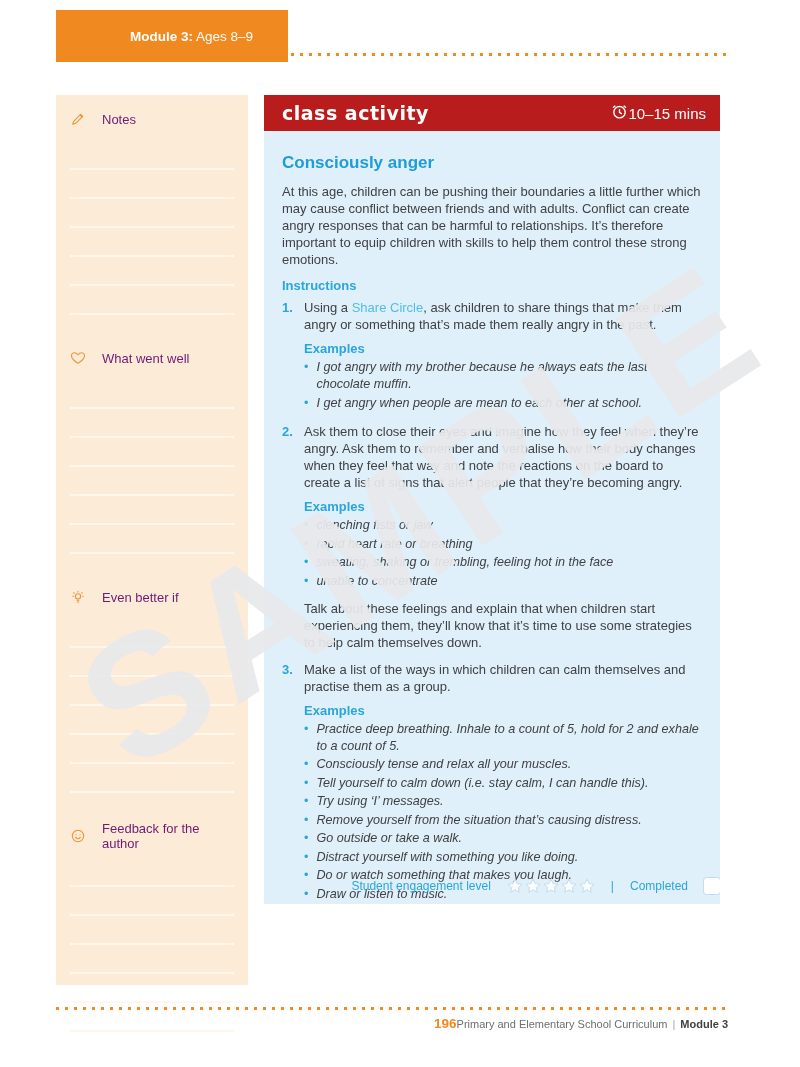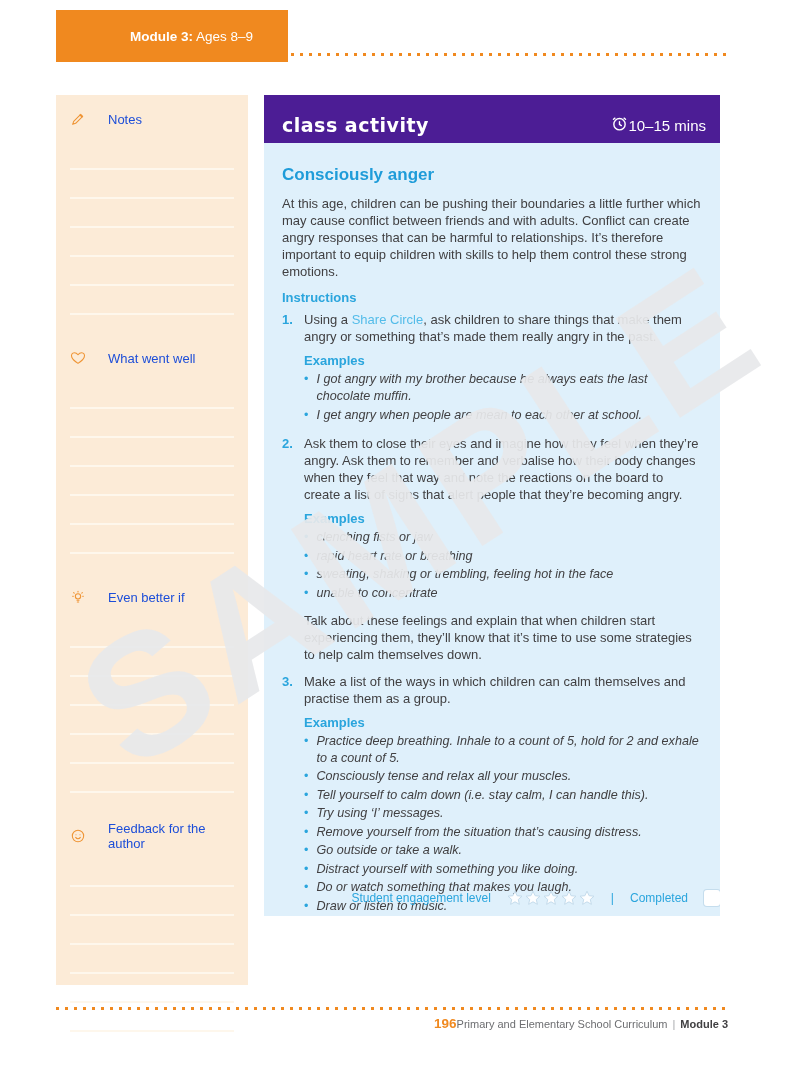--- a/index.html
+++ b/index.html
@@ -16,28 +16,28 @@
   .dotted{position:absolute;height:3px;
     background:repeating-linear-gradient(90deg,#F0891F 0 3px,transparent 3px 9px);}
   .dotted.top{left:264px;top:53px;width:464px;}
   .dotted.bottom{left:56px;top:1007px;width:672px;}
   
   .sidebar{
     position:absolute;left:56px;top:95px;width:192px;height:890px;
     background:#FCEBD7;box-sizing:border-box;padding:14px 14px 0;z-index:1;
   }
   .sb-section + .sb-section{margin-top:33px;}
-  .sb-header{display:flex;align-items:center;gap:22px;color:#1d4ed8;font-size:13px;height:20px;}
+  .sb-header{display:flex;align-items:center;gap:16px;color:#701a75;font-size:13px;height:20px;}
   .sb-icon{display:inline-flex;width:16px;height:16px;}
   .sb-icon svg{width:16px;height:16px;stroke:#EF9434;fill:none;stroke-width:1.6;stroke-linecap:round;stroke-linejoin:round;}
   .sb-lines{margin-top:12px;}
   .sb-line{height:27px;border-bottom:2px solid #FEF7EC;}
   
   .card{position:absolute;left:264px;top:95px;width:456px;z-index:1;}
-  .banner{height:36px;background:#4c1d95;display:flex;align-items:center;justify-content:space-between;padding:12px 14px 0 18px;}
+  .banner{height:36px;background:#b91c1c;display:flex;align-items:center;justify-content:space-between;padding:0 14px 0 18px;}
   .banner-title{color:#fff;font-size:19px;font-weight:bold;letter-spacing:.5px;font-family:"DejaVu Sans",sans-serif;}
   .banner-right{display:flex;align-items:center;color:#fff;font-size:15px;}
   .banner-right svg{width:17px;height:17px;stroke:#fff;fill:none;stroke-width:2;stroke-linecap:round;}
   .card-body{background:#DFF0FB;padding:14px 18px 12px;height:773px;box-sizing:border-box;position:relative;overflow:hidden;}
   .activity-title{color:#1F9CD9;font-size:17px;font-weight:bold;margin:8px 0 10px;}
   .intro{font-size:13px;line-height:17px;margin:0 0 8px;}
   .section-label{color:#2AA5DD;font-weight:bold;font-size:13px;margin:10px 0 0;}
   .step{display:grid;grid-template-columns:22px 1fr;margin-top:6px;}
   .step + .step{margin-top:10px;}
   .step-num{color:#2AA5DD;font-weight:bold;font-size:13px;line-height:17px;}

